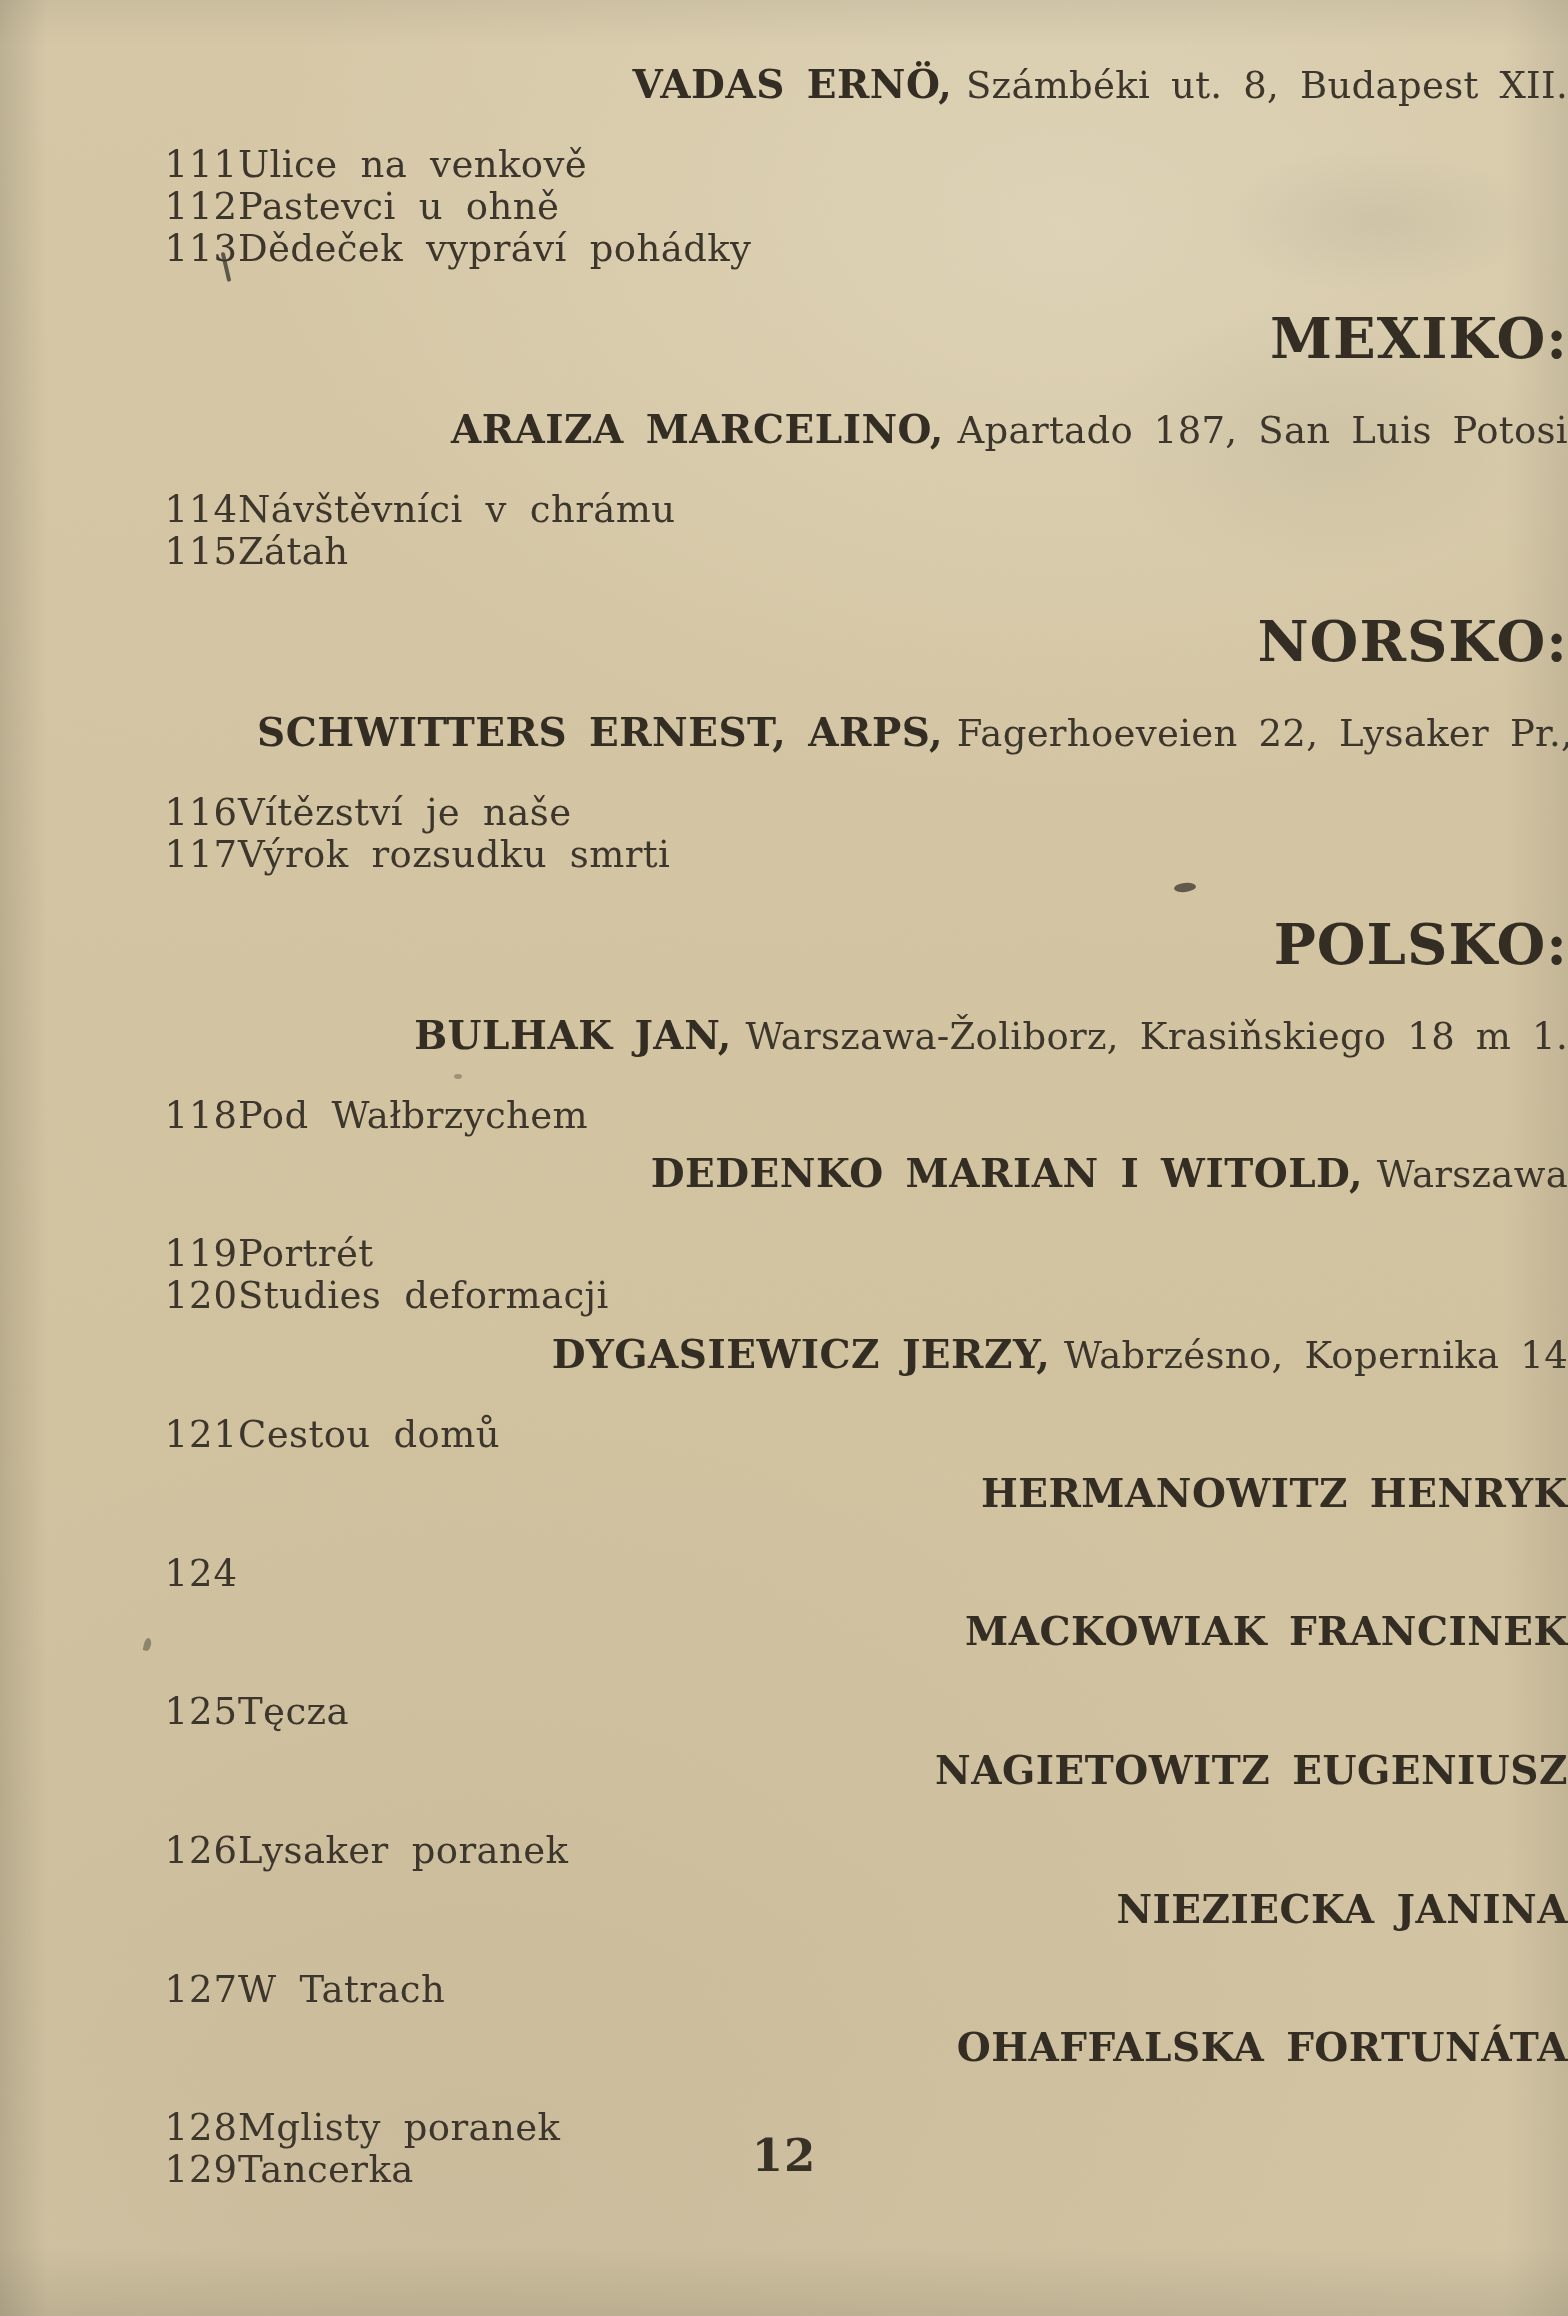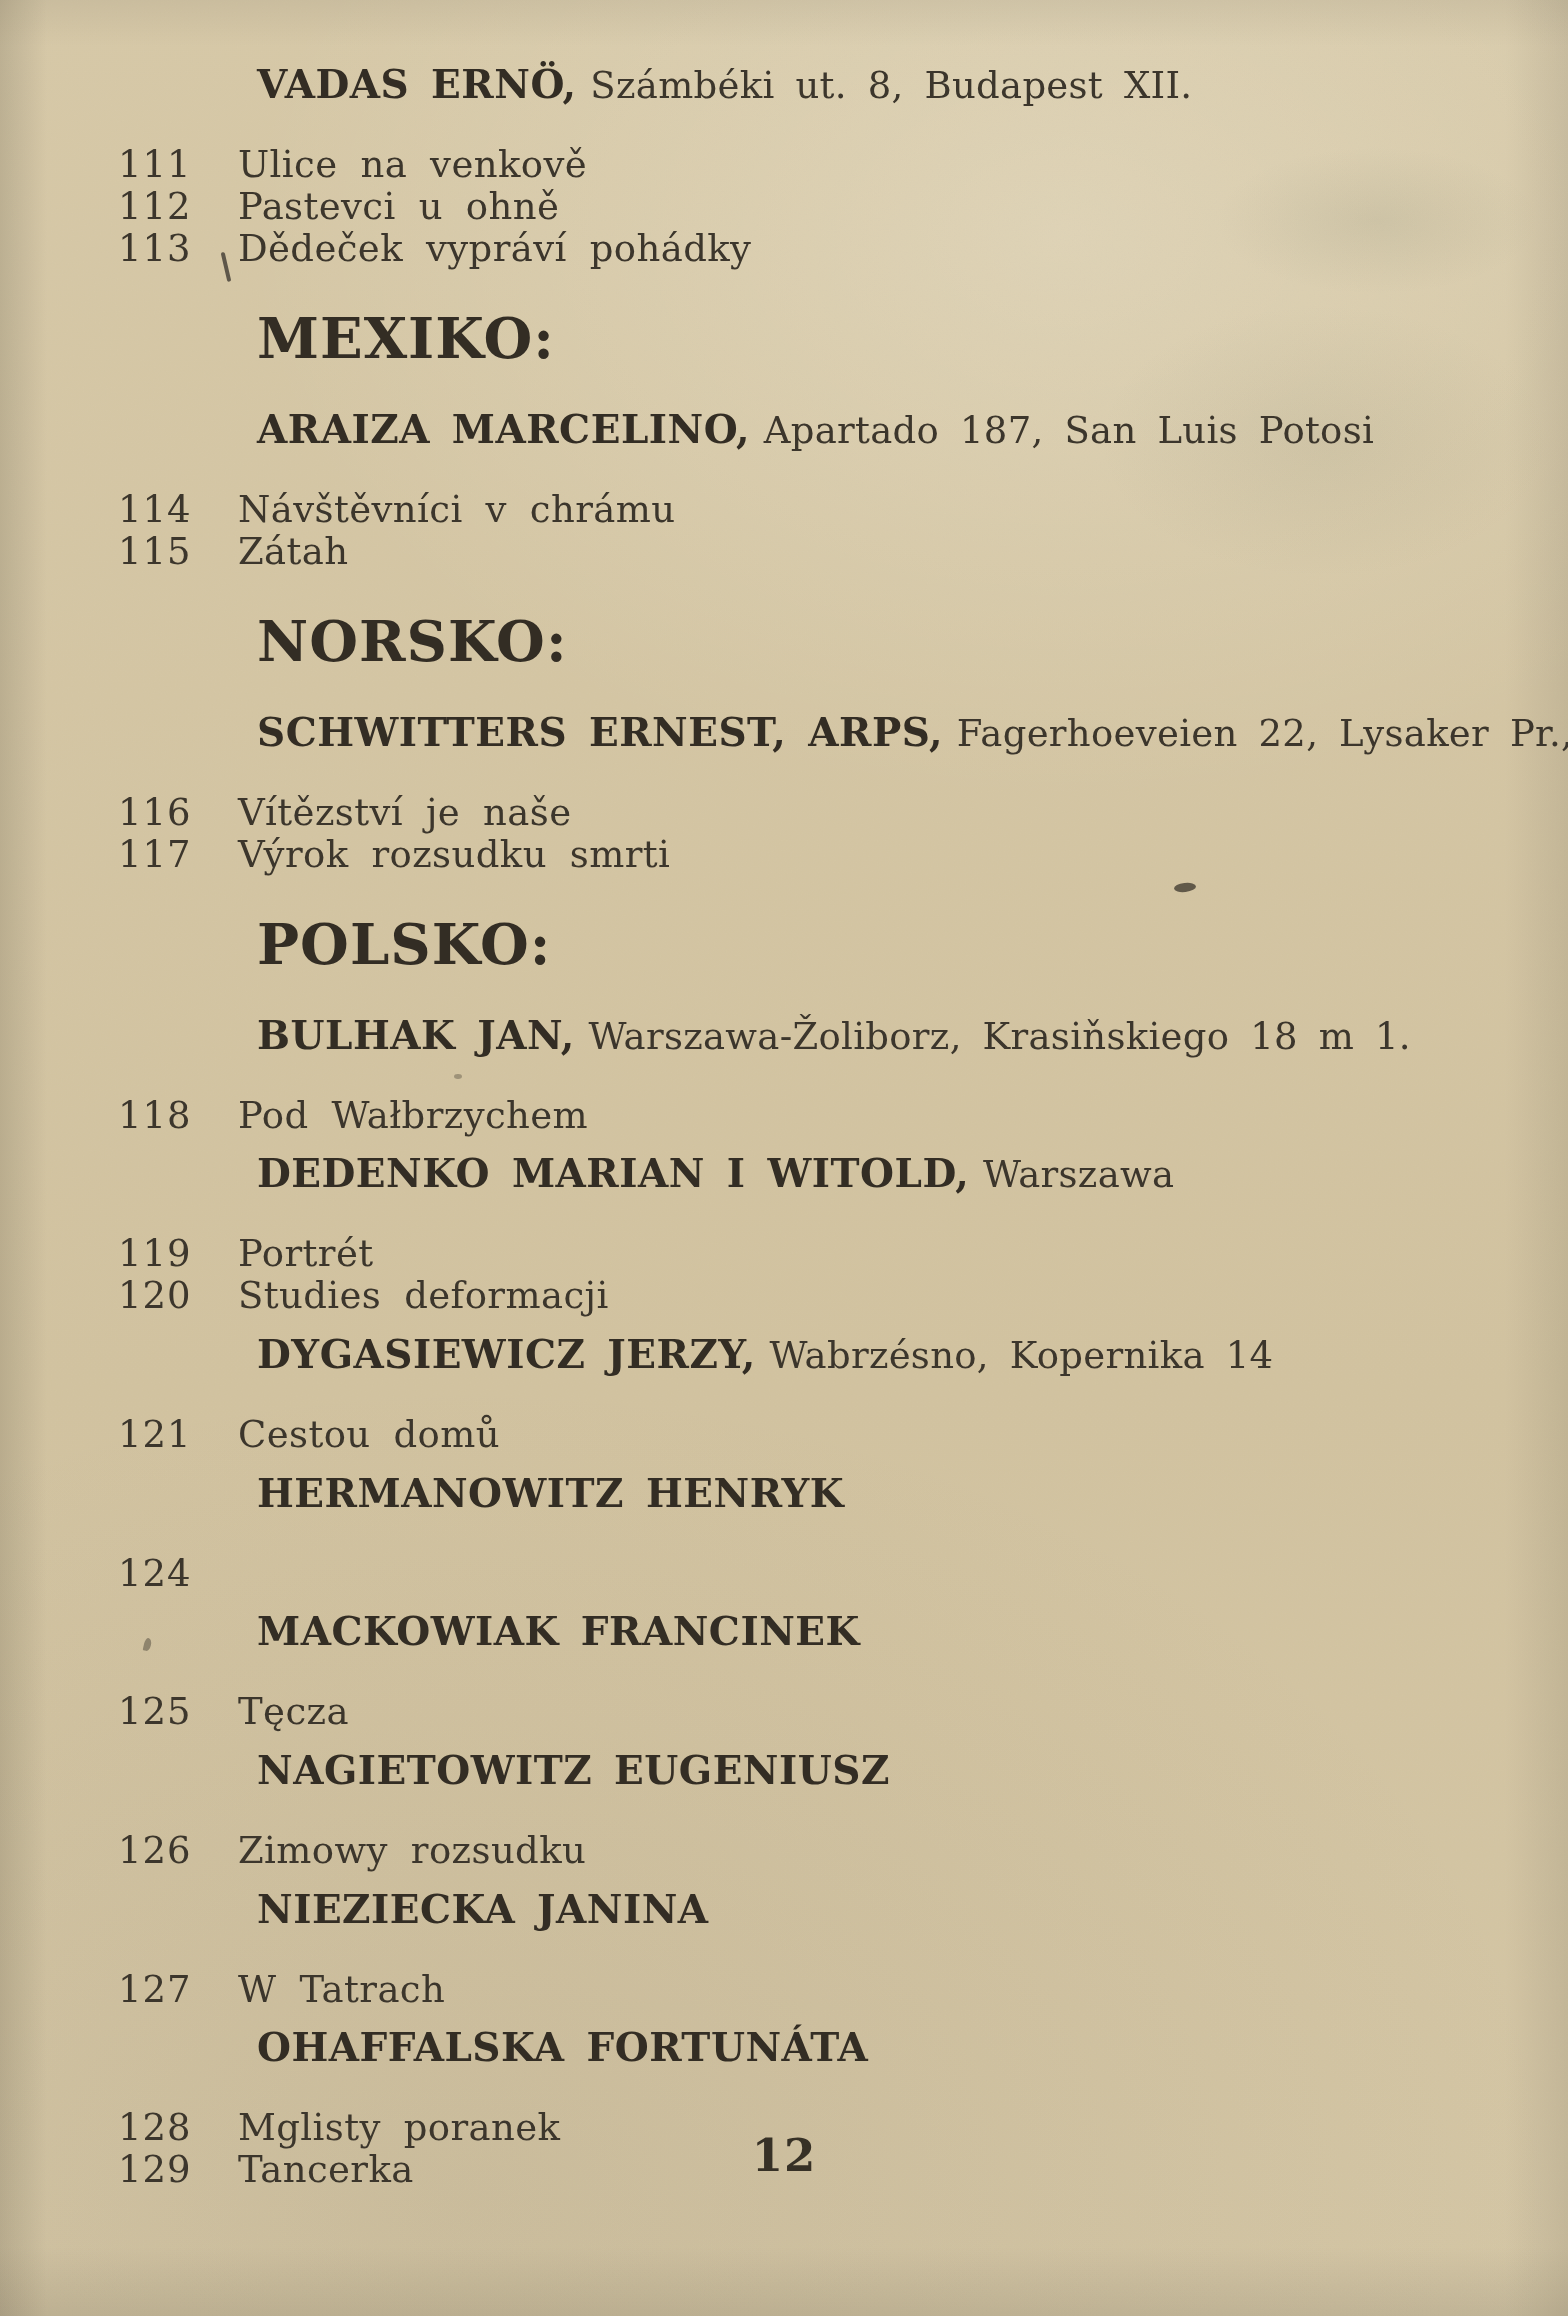--- a/index.html
+++ b/index.html
@@ -29,21 +29,21 @@
   .mark.slash{left:224px;top:252px;width:3.9px;height:30px;background:#49433a;
     border-radius:2px;transform:rotate(-13deg);opacity:.85;}
   .mark.dash{left:1174px;top:883px;width:21.6px;height:8.8px;background:#453e33;
     border-radius:50%;transform:rotate(-6deg);opacity:.8;}
   .mark.comma{left:144px;top:1638px;width:6.9px;height:12.7px;background:#5a5244;
     border-radius:60% 60% 60% 10%;transform:rotate(12deg);opacity:.55;}
   .mark.speck{left:454px;top:1074px;width:7.8px;height:4.9px;background:#6a6150;
     border-radius:50%;opacity:.5;}
 
   .catalog{position:absolute;left:0;top:0;width:1568px;padding-top:47px;}
-  .country-section{margin-top:29px;}
+  .country-section{margin-top:29px;text-align:right;}
   .country-section.first{margin-top:0;}
   .country-heading{
     padding-left:257px;font-weight:bold;font-size:56px;line-height:45px;
     letter-spacing:1px;color:#332d24;white-space:nowrap;
   }
   .artist-line{padding-left:257px;font-size:37px;line-height:42px;margin-top:15.7px;white-space:nowrap;}
   .artist-name{font-weight:bold;font-size:39px;letter-spacing:0.5px;word-spacing:7.8px;color:#332d24;}
   .artist-address{margin-left:13.7px;word-spacing:8.8px;letter-spacing:0.3px;color:#3c362c;}
   .entry-row{display:flex;font-size:37px;line-height:42px;white-space:nowrap;}
   .entry-no{width:120px;margin-left:118px;letter-spacing:1px;flex:0 0 auto;}
@@ -155,21 +155,21 @@
           <p class="artist-line"><span class="artist-name">MACKOWIAK FRANCINEK</span></p>
           <div class="entry-row">
             <span class="entry-no">125</span>
             <span class="entry-title">Tęcza</span>
           </div>
         </div>
         <div class="group">
           <p class="artist-line"><span class="artist-name">NAGIETOWITZ EUGENIUSZ</span></p>
           <div class="entry-row">
             <span class="entry-no">126</span>
-            <span class="entry-title">Zimowy rozsudku</span>
+            <span class="entry-title">Lysaker poranek</span>
           </div>
         </div>
         <div class="group">
           <p class="artist-line"><span class="artist-name">NIEZIECKA JANINA</span></p>
           <div class="entry-row">
             <span class="entry-no">127</span>
             <span class="entry-title">W Tatrach</span>
           </div>
         </div>
         <div class="group">

